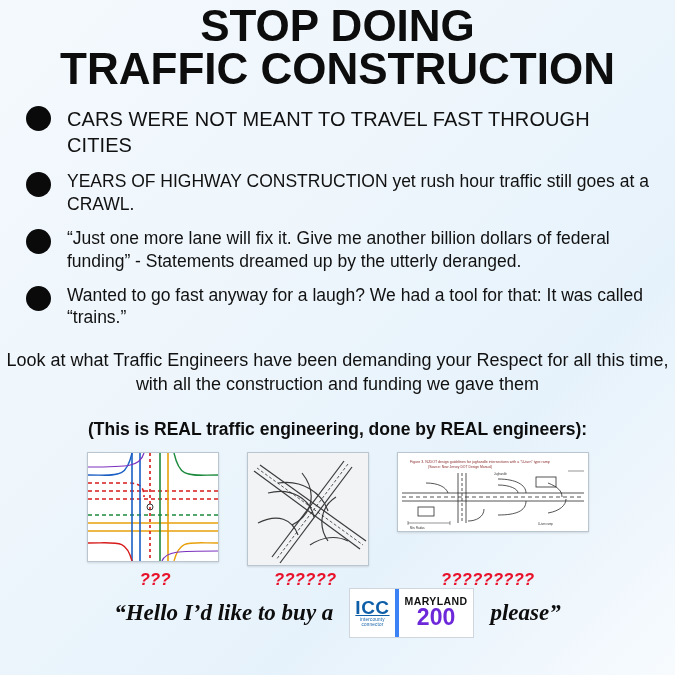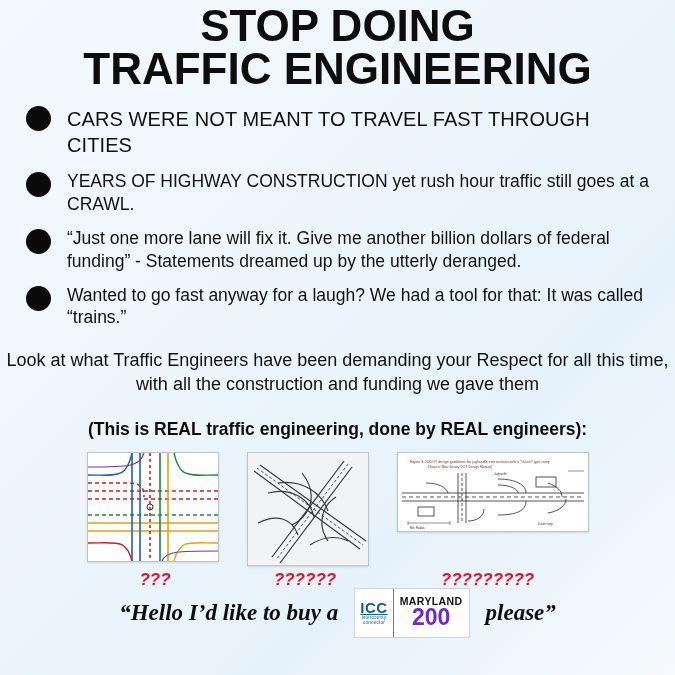--- a/index.html
+++ b/index.html
@@ -135,34 +135,34 @@
     display: flex;
     flex-direction: column;
     justify-content: center;
     align-items: center;
     padding: 2px 5px;
     background: #fff;
   }
   .logo-icc .icc-big {
     color: #0f5ea8;
     font-weight: bold;
-    font-size: 15px;
+    font-size: 19px;
     line-height: 1;
     letter-spacing: 0.5px;
     text-decoration: underline;
   }
   .logo-icc .icc-sub {
     color: #0f5ea8;
     font-size: 4.6px;
     line-height: 1.1;
     letter-spacing: 0.2px;
   }
   .logo-md {
     background: #fff;
-    border-left: 1px solid #3b82f6;
+    border-left: 4px solid #3b82f6;
     display: flex;
     flex-direction: column;
     align-items: center;
     justify-content: center;
     padding: 1px 6px 2px 6px;
   }
   .logo-md .md-top {
     font-size: 10.5px;
     font-weight: bold;
     letter-spacing: 0.4px;
@@ -184,21 +184,21 @@
   }
   svg { display: block; }
 </style>
 </head>
 <body>
 
 <div class="page">
 
   <div class="title">
     <span class="line1">STOP DOING</span>
-    <span class="line2">TRAFFIC ENGINEERING</span>
+    <span class="line2">TRAFFIC CONSTRUCTION</span>
   </div>
 
   <div class="bullets">
 
     <div class="bullet-row">
       <div class="dot"></div>
       <div class="bullet-text caps">CARS WERE NOT MEANT TO TRAVEL FAST THROUGH CITIES</div>
     </div>
 
     <div class="bullet-row">

